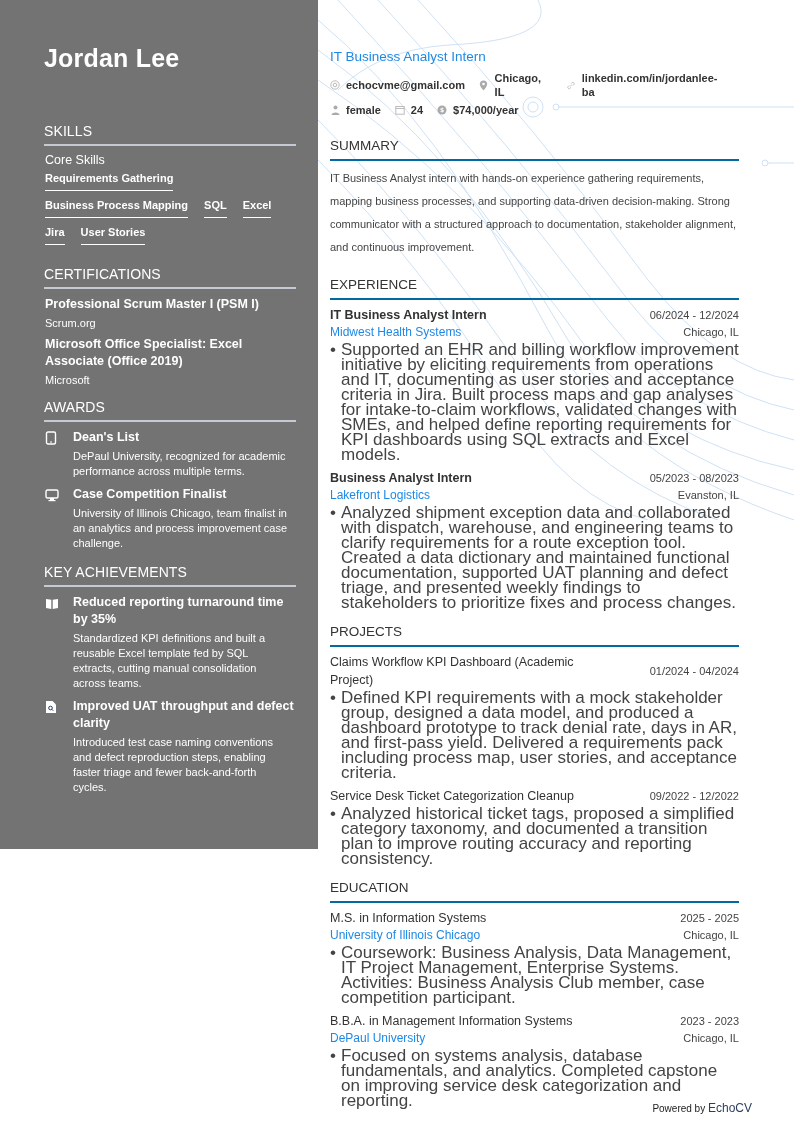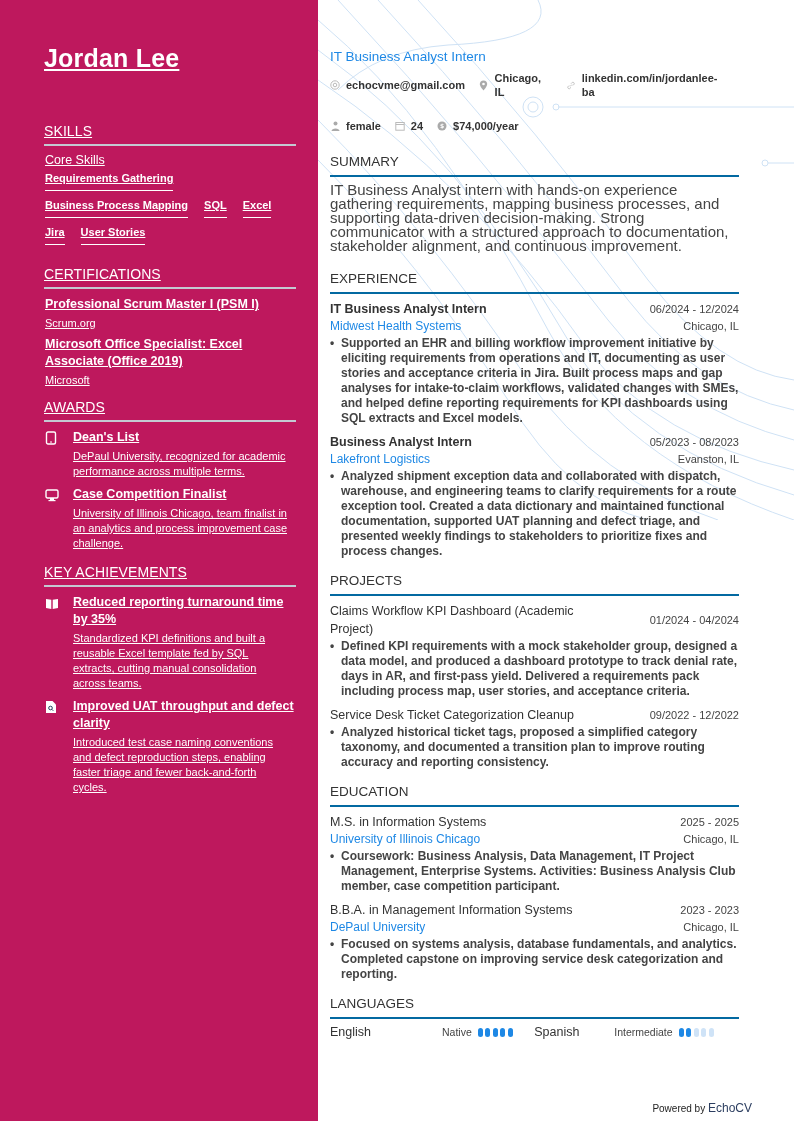--- a/index.html
+++ b/index.html
@@ -1,47 +1,47 @@
 <!DOCTYPE html>
 <html><head>
 <meta charset="utf-8">
 <style>
   * { box-sizing: border-box; margin: 0; padding: 0; }
   html, body { width: 794px; height: 1123px; }
   body { font-family: "Liberation Sans", "DejaVu Sans", sans-serif; background: #ffffff; position: relative; overflow: hidden; color: #333; }
-  .sidebar { position: absolute; left: 0; top: 0; width: 318px; height: 1121px; background: #be185d; color: #ffffff; padding: 44px 22px 0 44px; text-decoration: underline; }
+  .sidebar { position: absolute; left: 0; top: 0; width: 318px; height: 849px; background: #737373; color: #ffffff; padding: 44px 22px 0 44px; }
   .name { font-size: 25px; font-weight: bold; letter-spacing: 0.2px; margin-bottom: 51px; line-height: 28px; }
   .s-head { font-size: 14px; letter-spacing: 0.1px; padding-bottom: 5px; border-bottom: 2px solid #c4c9d2; margin-bottom: 7px; width: 252px; line-height: 16px; }
   .s-section { margin-bottom: 13px; }
   .core-label { font-size: 12.5px; margin-left: 1px; margin-bottom: 5px; }
   .tags { display: flex; flex-wrap: wrap; width: 252px; margin-left: 1px; }
   .tag { font-size: 11px; font-weight: bold; padding-bottom: 5px; border-bottom: 1px solid #ffffff; margin-right: 16px; margin-bottom: 8px; line-height: 13px; }
   .cert { margin-bottom: 7px; margin-left: 1px; }
   .cert-title { font-size: 12.5px; font-weight: bold; line-height: 17px; width: 240px; }
   .cert-issuer { font-size: 11px; margin-top: 4px; }
   .award { display: flex; margin-bottom: 7px; margin-left: 1px; }
   .award-icon { width: 28px; flex: 0 0 28px; padding-top: 2px; }
   .award-title { font-size: 12.5px; font-weight: bold; line-height: 17px; }
   .award-desc { font-size: 11px; line-height: 15px; margin-top: 3px; width: 215px; }
   .main { position: absolute; left: 330px; top: 48px; width: 409px; }
   .job-title { color: #1e88e5; font-size: 13.5px; margin-bottom: 6px; line-height: 17px; }
-  .contact-row { display: flex; align-items: center; font-size: 11px; font-weight: bold; color: #333; margin-bottom: 20px; line-height: 14px; }
+  .contact-row { display: flex; align-items: center; font-size: 11px; font-weight: bold; color: #333; margin-bottom: 4px; line-height: 14px; }
   .contact-row .ci { margin-right: 14px; display: flex; align-items: center; }
   .contact-row .ico { width: 10px; height: 10px; margin-right: 6px; color: #aaa; display: inline-flex; align-items: center; justify-content: center; }
   .m-head { font-size: 13.5px; color: #333; padding-bottom: 5px; border-bottom: 2px solid #0369a1; margin-bottom: 6px; line-height: 16px; }
   .m-section { margin-bottom: 18px; }
-  .summary { font-size: 15px; line-height: 14px; color: #444; }
+  .summary { font-size: 11px; line-height: 23px; color: #444; }
   .entry { margin-bottom: 7px; }
   .row { display: flex; justify-content: space-between; align-items: baseline; }
   .e-title { font-size: 12.5px; font-weight: bold; color: #333; line-height: 18px; }
   .e-title.light { font-weight: normal; }
   .e-date { font-size: 11px; color: #444; }
   .e-org { font-size: 12px; color: #1e88e5; line-height: 17px; }
   .e-loc { font-size: 11px; color: #444; }
-  .bullet { font-size: 12px; line-height: 15px; color: #444; padding-left: 11px; position: relative; margin-top: 1px; font-weight: bold; }
+  .bullet { font-size: 17px; line-height: 15px; color: #444; padding-left: 11px; position: relative; margin-top: 1px; }
   .bullet::before { content: "•"; position: absolute; left: 0; top: 0; }
   .lang-row { display: flex; align-items: center; font-size: 12.5px; color: #333; }
   .lang-name { width: 112px; }
   .lang-level { font-size: 10.5px; color: #444; margin-right: 6px; }
   .dots { display: flex; margin-right: 19px; }
   .dot { width: 5px; height: 9px; border-radius: 3px; margin-right: 2.5px; }
   .footer { position: absolute; right: 42px; bottom: 8px; font-size: 10px; color: #222; }
   .footer .brand { font-size: 12px; color: #2c3e60; }
   .bg-lines { position: absolute; left: 318px; top: 0; width: 476px; height: 520px; }
 </style>

